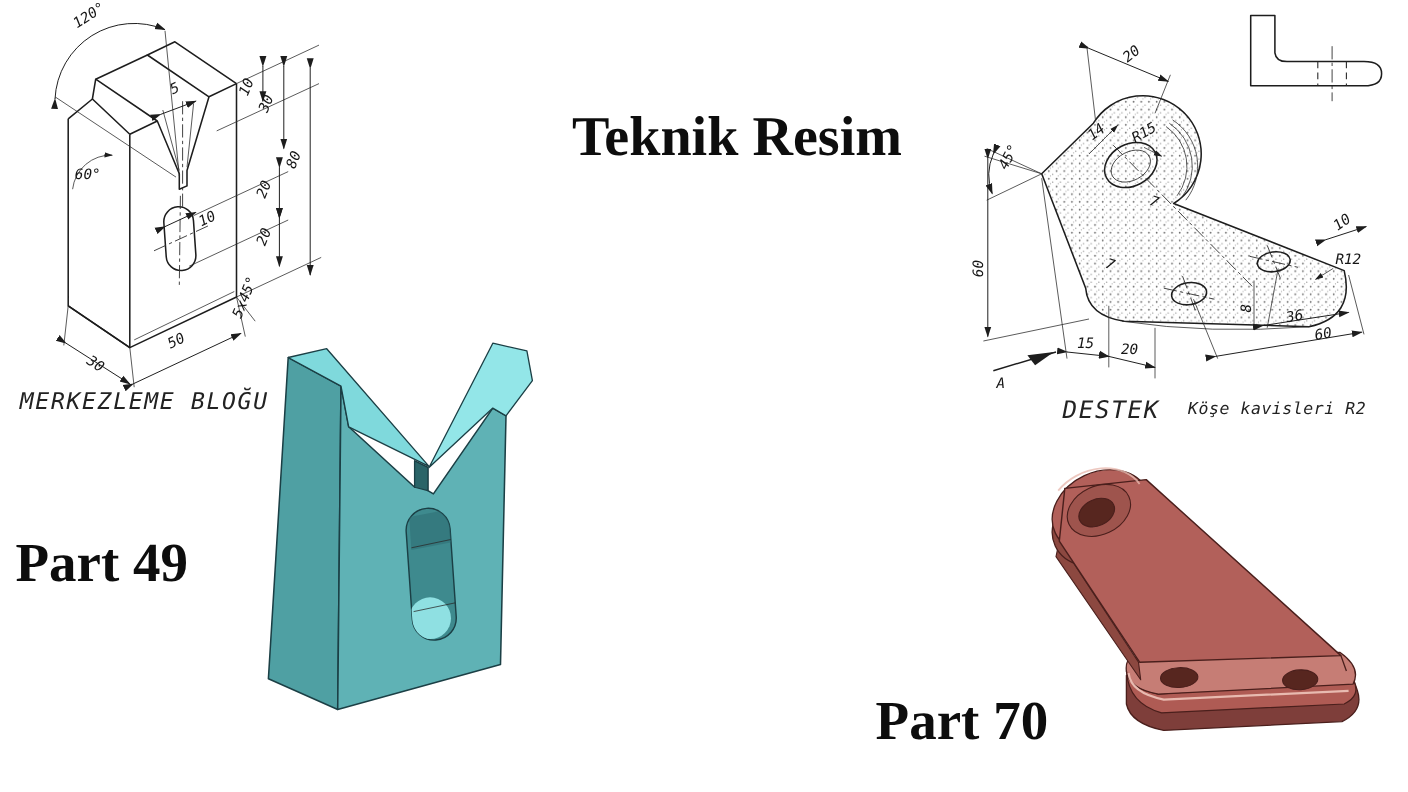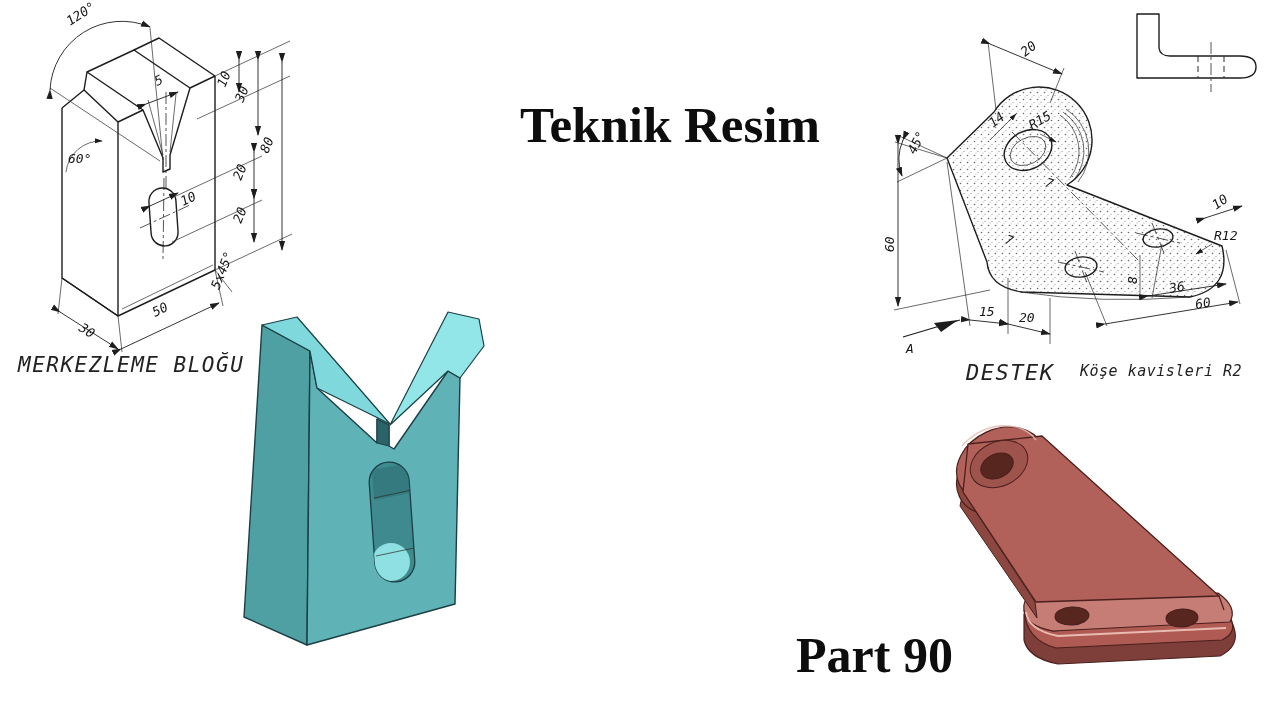--- a/index.html
+++ b/index.html
@@ -206,15 +206,16 @@
     <ellipse cx="1001" cy="465" rx="46" ry="36" transform="rotate(-25 1001 465)" stroke="#4A1F1C" stroke-width="1.2" fill="#B2605A"></ellipse>
     <polygon points="968,444 1042,436 1219,596 1036,602 963,492" stroke="#4A1F1C" stroke-width="1.3" fill="#B2605A"></polygon>
     <ellipse cx="999" cy="464" rx="30" ry="22" transform="rotate(-25 999 464)" stroke="#4A1F1C" stroke-width="1" fill="#9E544D"></ellipse>
     <ellipse cx="997" cy="466" rx="17" ry="12" transform="rotate(-25 997 466)" stroke="#4A1F1C" stroke-width="1" fill="#57261F"></ellipse>
     <path d="M962,446 A46,36 -25 0 1 1036,440" fill="none" stroke-width="1.6" opacity="0.8" stroke="#E8BAB0"></path>
     <path d="M1219,596 L1224,610" stroke="#4A1F1C" stroke-width="1.2" fill="none"></path>
   </g>
 </svg>
 
 <div id="title" class="biglabel">Teknik Resim</div>
-<div id="part50" class="biglabel">Part 90</div>
+<div id="part49" class="biglabel">Part 49</div>
+<div id="part50" class="biglabel">Part 70</div>
 
 </div>
 
 </body></html>

